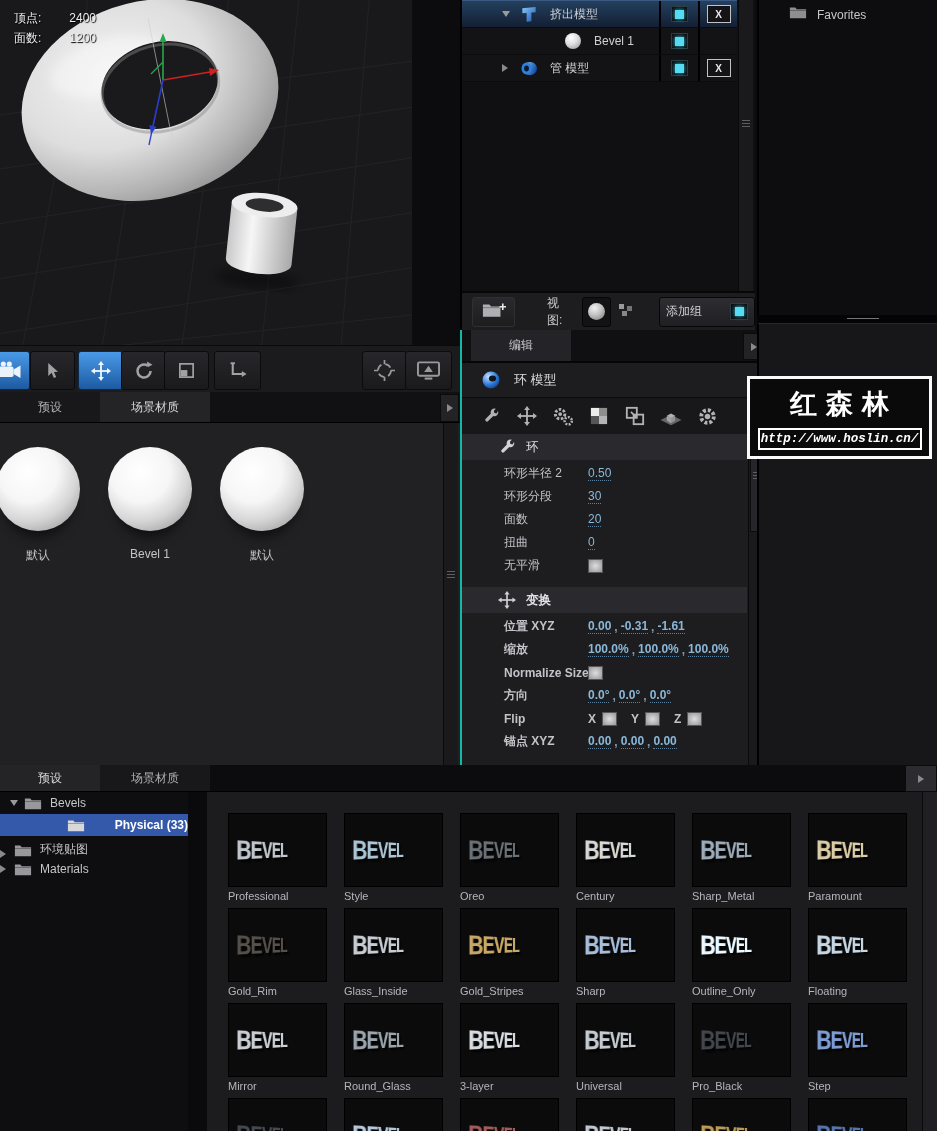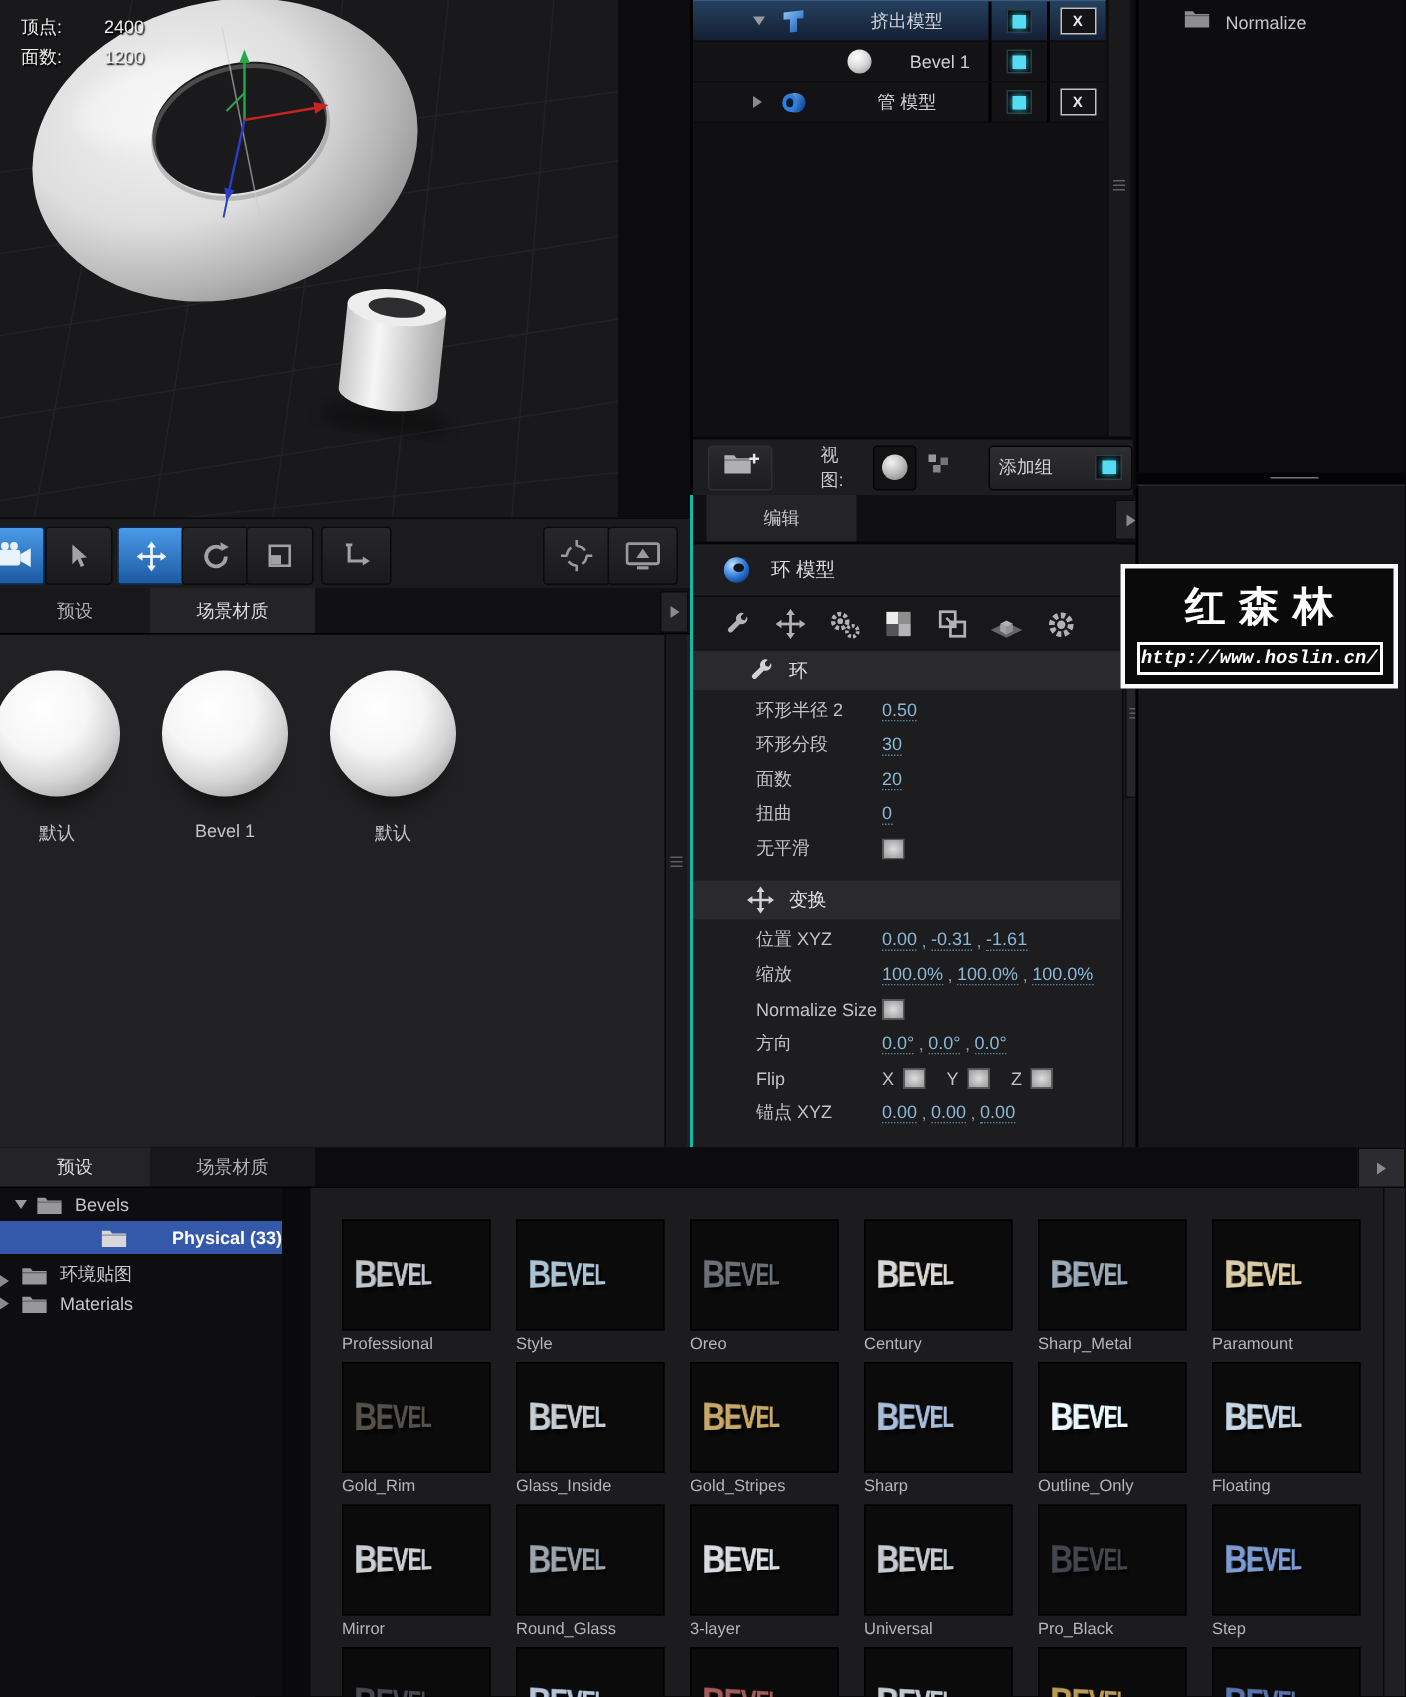--- a/index.html
+++ b/index.html
@@ -43,21 +43,21 @@
   
   #scene-panel{left:460px;top:0;width:295px;height:330px;background:#101013;border-left:2px solid #000;}
   #scene-rows{position:absolute;left:0;top:0;right:18px;}
   .scene-row{height:26px;display:flex;align-items:center;background:#131316;border-bottom:1px solid #0b0b0d;}
   .scene-row.selected{background:linear-gradient(#24405f,#131f33);border-top:1px solid #3a5a84;}
   .scene-row .expander{width:14px;margin-left:40px;display:flex;}
   .scene-row.child .expander{margin-left:84px;}
   .row-icon{width:22px;height:18px;margin-left:2px;display:flex;align-items:center;justify-content:center;}
   .sphere-mini{width:16px;height:16px;border-radius:50%;
       background:radial-gradient(circle at 38% 30%,#fff,#ddd 45%,#aaa 80%,#909090);}
-  .scene-row .row-label{margin-left:10px;font-size:12px;color:#cfcfd4;flex:1;text-align:center;}
+  .scene-row .row-label{margin-left:10px;font-size:12px;color:#cfcfd4;flex:1;}
   .toggle-col{width:37px;align-self:stretch;display:flex;align-items:center;justify-content:center;border-left:2px solid #000;}
   .x-col{width:37px;align-self:stretch;display:flex;align-items:center;justify-content:center;border-left:2px solid #000;}
   .cyan-toggle{width:15px;height:14px;background:#0a0e10;border:1px solid #2a3c40;display:flex;align-items:center;justify-content:center;}
   .cyan-toggle i{width:9px;height:9px;background:#55dcf2;box-shadow:0 0 4px #37c4de;}
   .x-btn{width:22px;height:16px;border:1px solid #c2c2c6;background:#141416;color:#e8e8ec;
       font-size:10px;font-weight:bold;display:flex;align-items:center;justify-content:center;}
   #scene-footer{position:absolute;left:0;bottom:0;right:0;height:37px;background:#1d1d20;border-top:2px solid #070709;
       display:flex;align-items:center;}
   .footer-btn{height:28px;background:linear-gradient(#2a2a2e,#1d1d20);border:1px solid #39393d;border-radius:3px;
       display:flex;align-items:center;justify-content:center;}
@@ -81,21 +81,21 @@
   #model-header .mh-icon{margin-left:18px;width:22px;height:22px;}
   #model-header .mh-title{margin-left:12px;font-size:13px;color:#dcdce0;}
   #edit-icon-toolbar{position:absolute;left:0;top:67px;right:18px;height:36px;background:#18181b;
       border-top:1px solid #0c0c0e;border-bottom:1px solid #0c0c0e;display:flex;align-items:center;}
   .et-icon{width:36px;display:flex;align-items:center;justify-content:center;}
   .et-icon:first-child{margin-left:11px;}
   #prop-sections{position:absolute;left:0;top:104px;right:18px;}
   .section-header{height:26px;background:#2a2a2e;display:flex;align-items:center;margin-bottom:2px;}
   .section-header .sec-icon{margin-left:36px;width:18px;display:flex;justify-content:center;}
   .section-header .sec-title{margin-left:10px;font-size:12.5px;color:#e0e0e4;}
-  .prop-section + .prop-section{margin-top:10px;}
+  .prop-section + .prop-section{margin-top:10px;font-weight:bold;}
   .prop-row{height:23px;display:flex;align-items:center;}
   .prop-label{padding-left:42px;width:126px;font-size:12px;color:#c2c2c8;box-sizing:border-box;
       white-space:nowrap;overflow:hidden;}
   .prop-values{flex:1;font-size:12px;color:#8ab8d8;white-space:nowrap;overflow:hidden;display:flex;align-items:center;}
   .prop-values .value{border-bottom:1px dotted #5a82a0;cursor:ew-resize;}
   .prop-values .comma{color:#7a9ab4;margin:0 3px;}
   .checkbox{width:13px;height:12px;border:1px solid #55555a;background:radial-gradient(#dedede,#969698);display:inline-block;}
   .axis-label{color:#c2c2c8;margin-right:6px;}
   .prop-values .axis-label:not(:first-child){margin-left:14px;}
   #edit-scroll{right:2px;top:95px;height:670px;}
@@ -626,21 +626,21 @@
   </div>
 
   <div id="fav-panel" class="panel">
     <div id="fav-header">
       <span>
         <svg width="18" height="15" viewBox="0 0 20 16">
             <path fill="#8e8e92" d="M1 2.5h6l1.6 2H19v10H1z"></path>
             <path fill="#00000055" d="M1 5.2h18v1H1z"></path>
           </svg>
       </span>
-      <span class="f-label">Normalize</span>
+      <span class="f-label">Favorites</span>
     </div>
   </div>
   <div id="right-splitter" class="panel">
       <i></i>
     </div>
   <div id="right-lower" class="panel"></div>
 
   <div id="watermark" class="panel">
     <div id="wm-title">红森林</div>
     <div id="wm-urlbox">http://www.hoslin.cn/</div>

